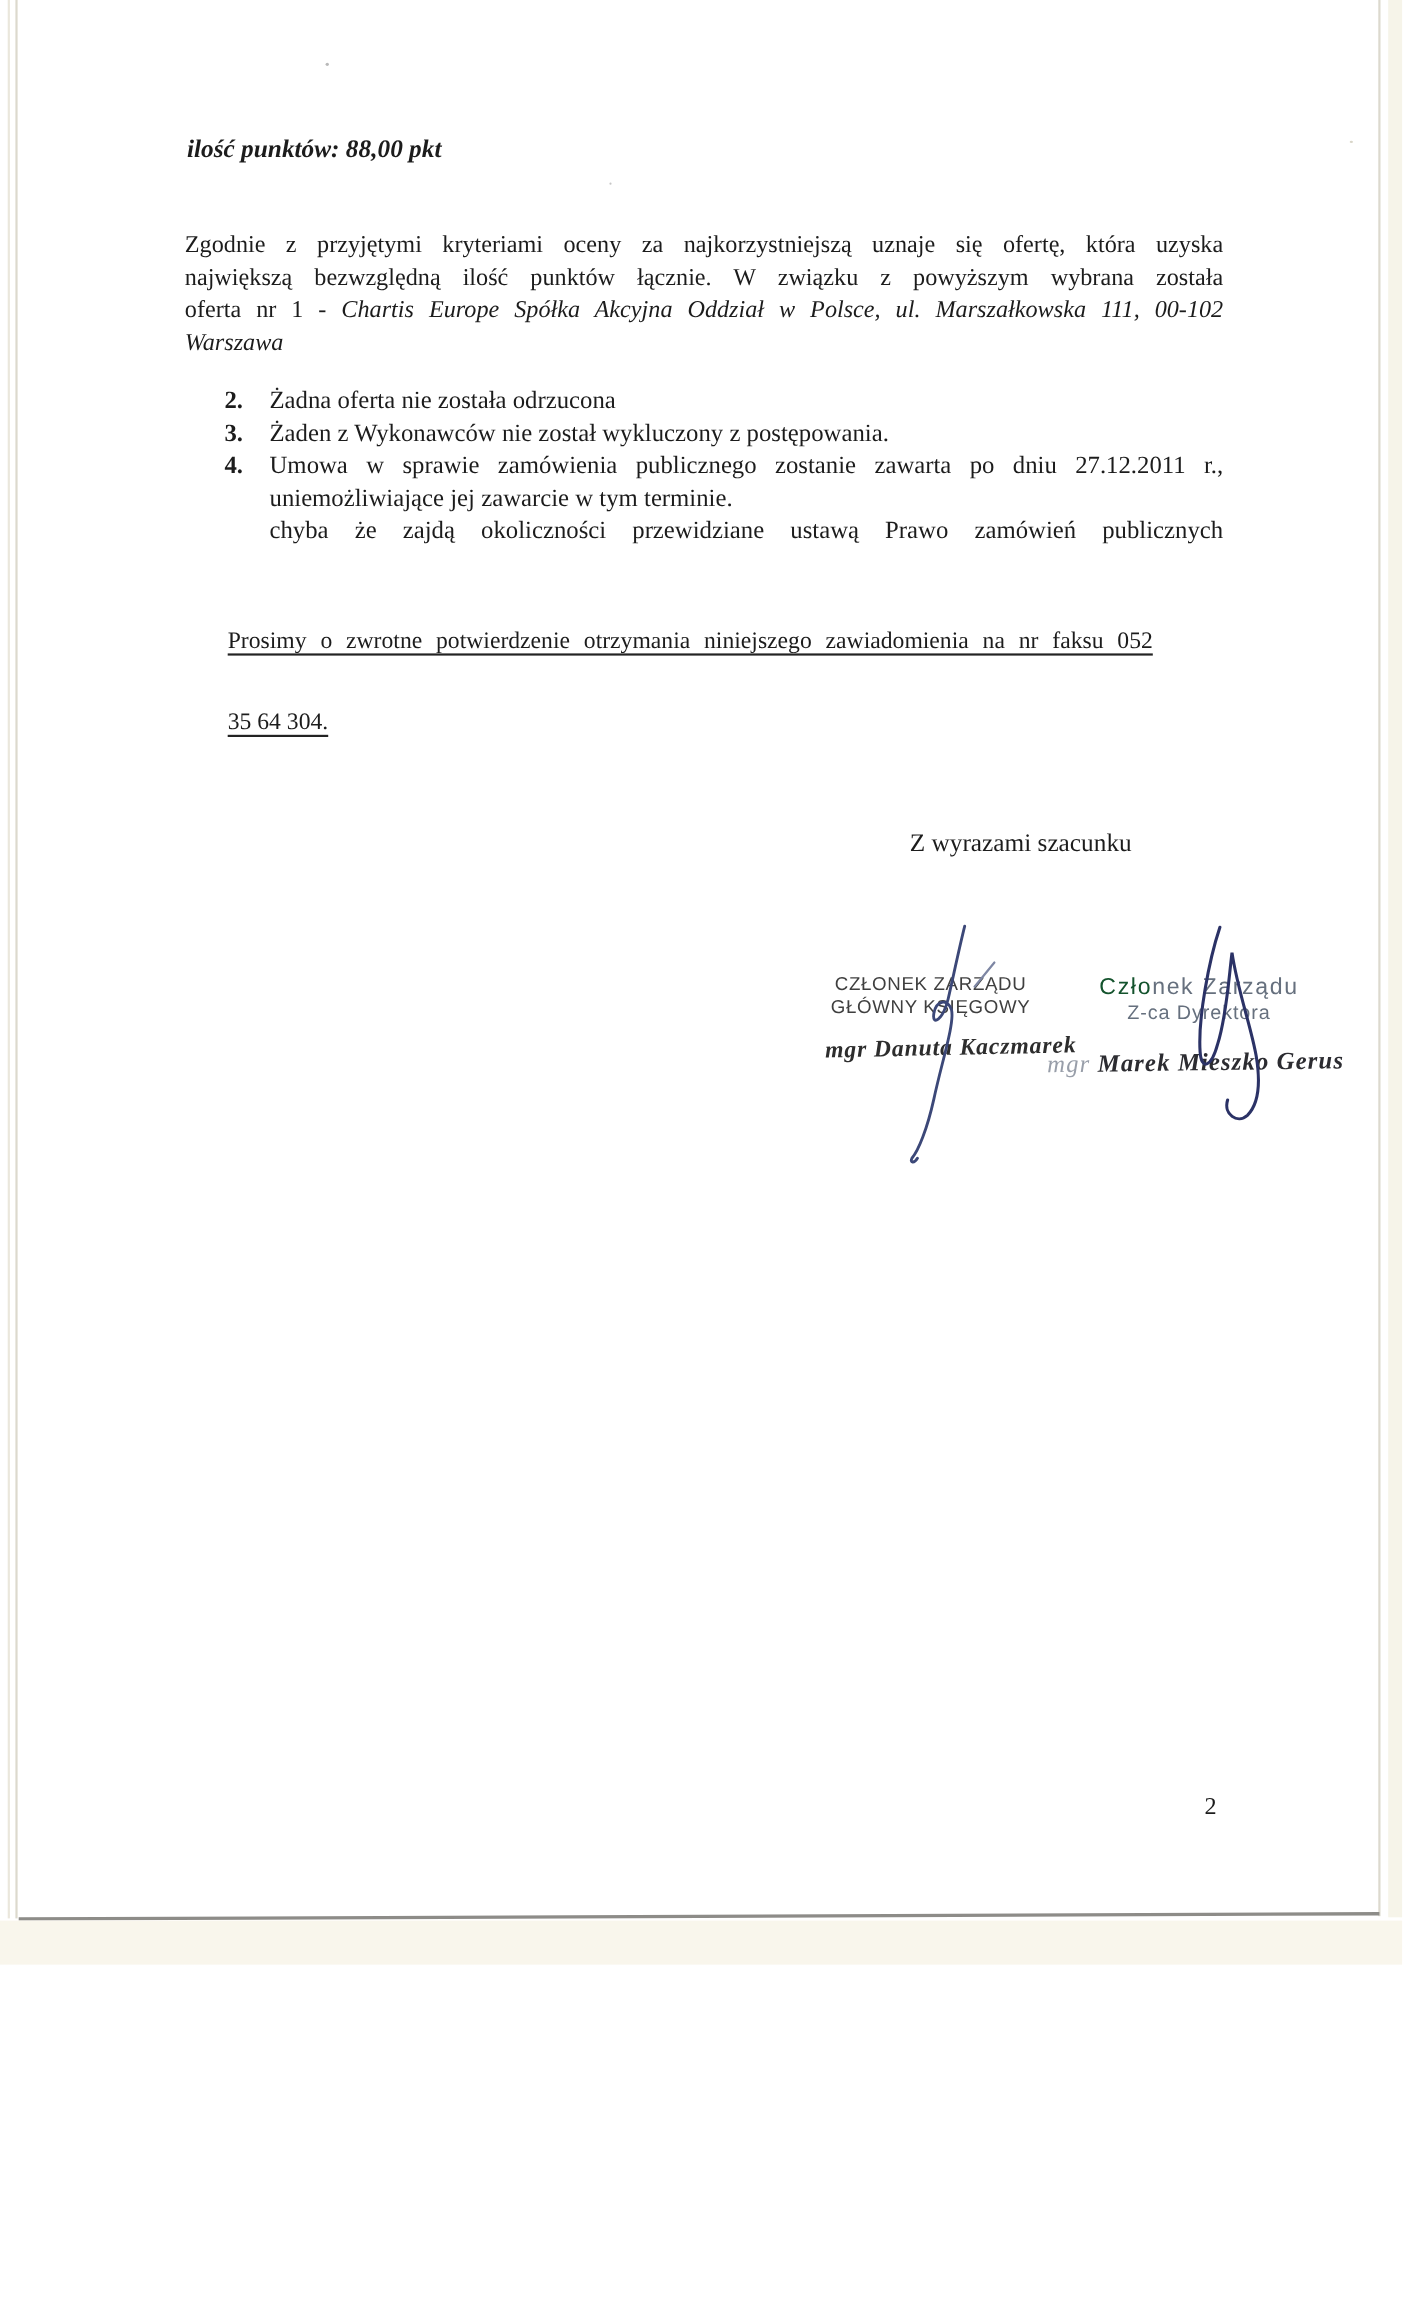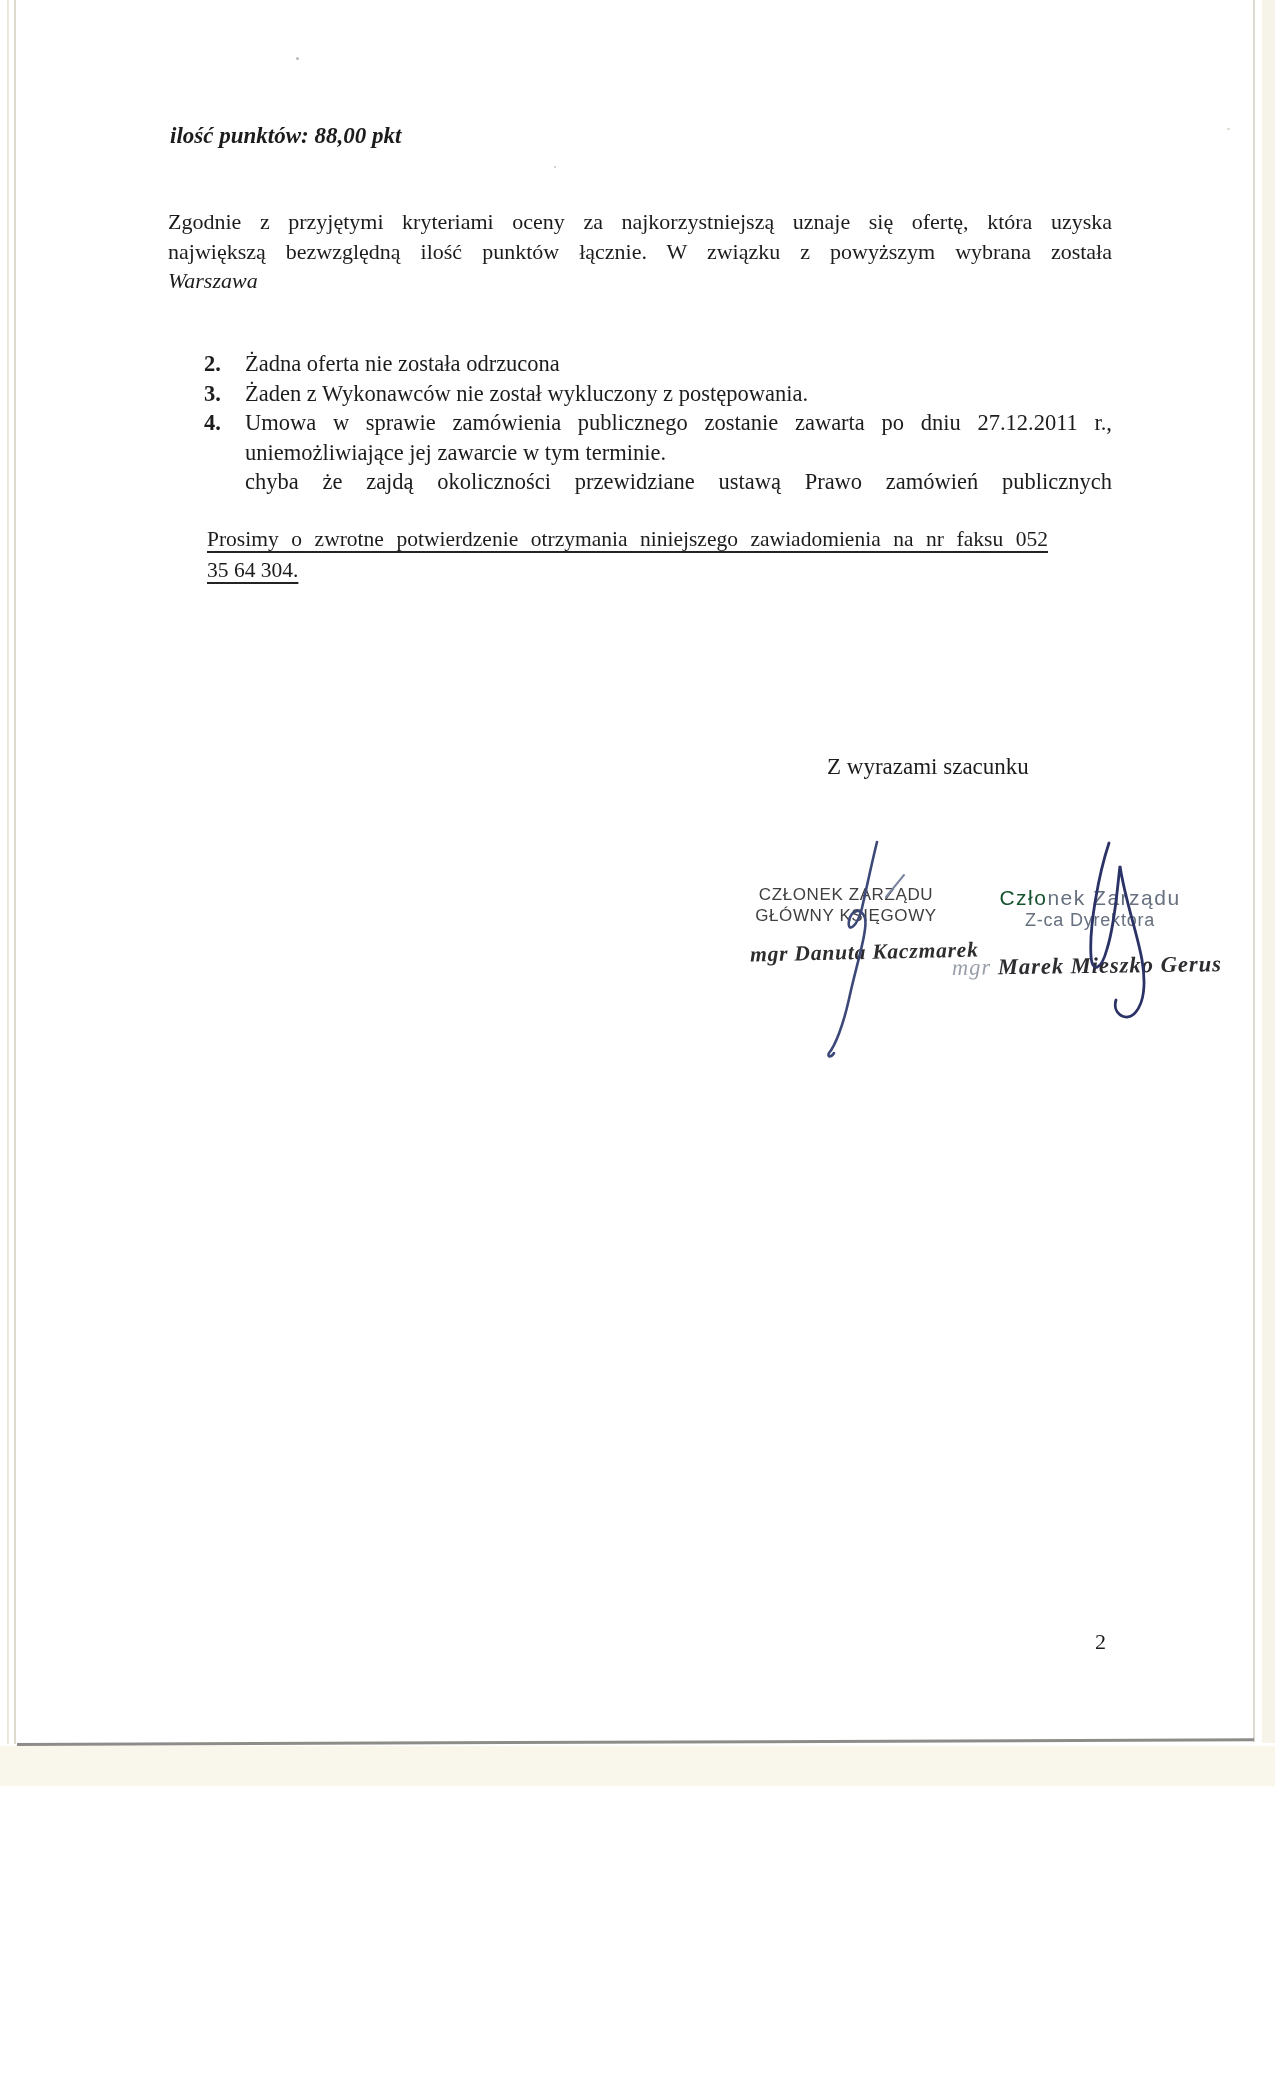--- a/index.html
+++ b/index.html
@@ -30,21 +30,21 @@
   .it      { font-style:italic; }
   .reg     { font-weight:normal; }
 
   .list { left:204px; top:349px; width:908px; font-size:22.5px; line-height:29.5px; }
   .list-item { display:flex; }
   .num  { width:41px; flex:none; font-weight:bold; }
   .itxt { width:867px; }
 
   .notice { left:207px; top:524px; width:841px; font-size:21.5px; line-height:31px; }
   .ul { text-decoration:underline; text-decoration-thickness:1.8px; text-underline-offset:5px;
-        text-decoration-color:#232323; }
+        text-decoration-color:#232323;margin-top:43px; }
 
   .closing { left:827px; top:754px; font-size:23px; }
 
   .stamp-left { left:744px; top:884px; width:204px; text-align:center;
                 font-family:"Liberation Sans", sans-serif; font-size:17px; line-height:21px;
                 color:#3f3f3f; letter-spacing:0.6px; white-space:nowrap; }
   .name-left  { left:750px; top:940px; font-size:21.5px; font-style:italic; font-weight:bold;
                 color:#2d2d2d; letter-spacing:0.8px; transform:rotate(-1.2deg); white-space:nowrap; }
 
   .stamp-right { left:975px; top:886px; width:230px; text-align:center;
@@ -77,20 +77,21 @@
   <div class="speck" style="left:554px;top:166px;width:2px;height:2px;background:#c6c6c6;"></div>
   <div class="speck" style="left:1227px;top:128px;width:3px;height:2px;background:#d9d6c9;"></div>
 
   <div class="abs heading">
     <span class="line">ilość punktów: 88,00 pkt</span>
   </div>
 
   <div class="abs para">
     <span class="line just">Zgodnie z przyjętymi kryteriami oceny za najkorzystniejszą uznaje się ofertę, która uzyska</span>
     <span class="line just">największą bezwzględną ilość punktów łącznie. W związku z powyższym wybrana została</span>
+    <span class="line just"><span>oferta nr 1 - </span><span class="it">Chartis Europe Spółka Akcyjna Oddział w Polsce, ul. Marszałkowska 111, 00-102</span></span>
     <span class="line it">Warszawa</span>
   </div>
 
   <div class="abs list">
     <div class="list-item">
       <div class="num">2.</div>
       <div class="itxt">Żadna oferta nie została odrzucona</div>
     </div>
     <div class="list-item">
       <div class="num">3.</div>

